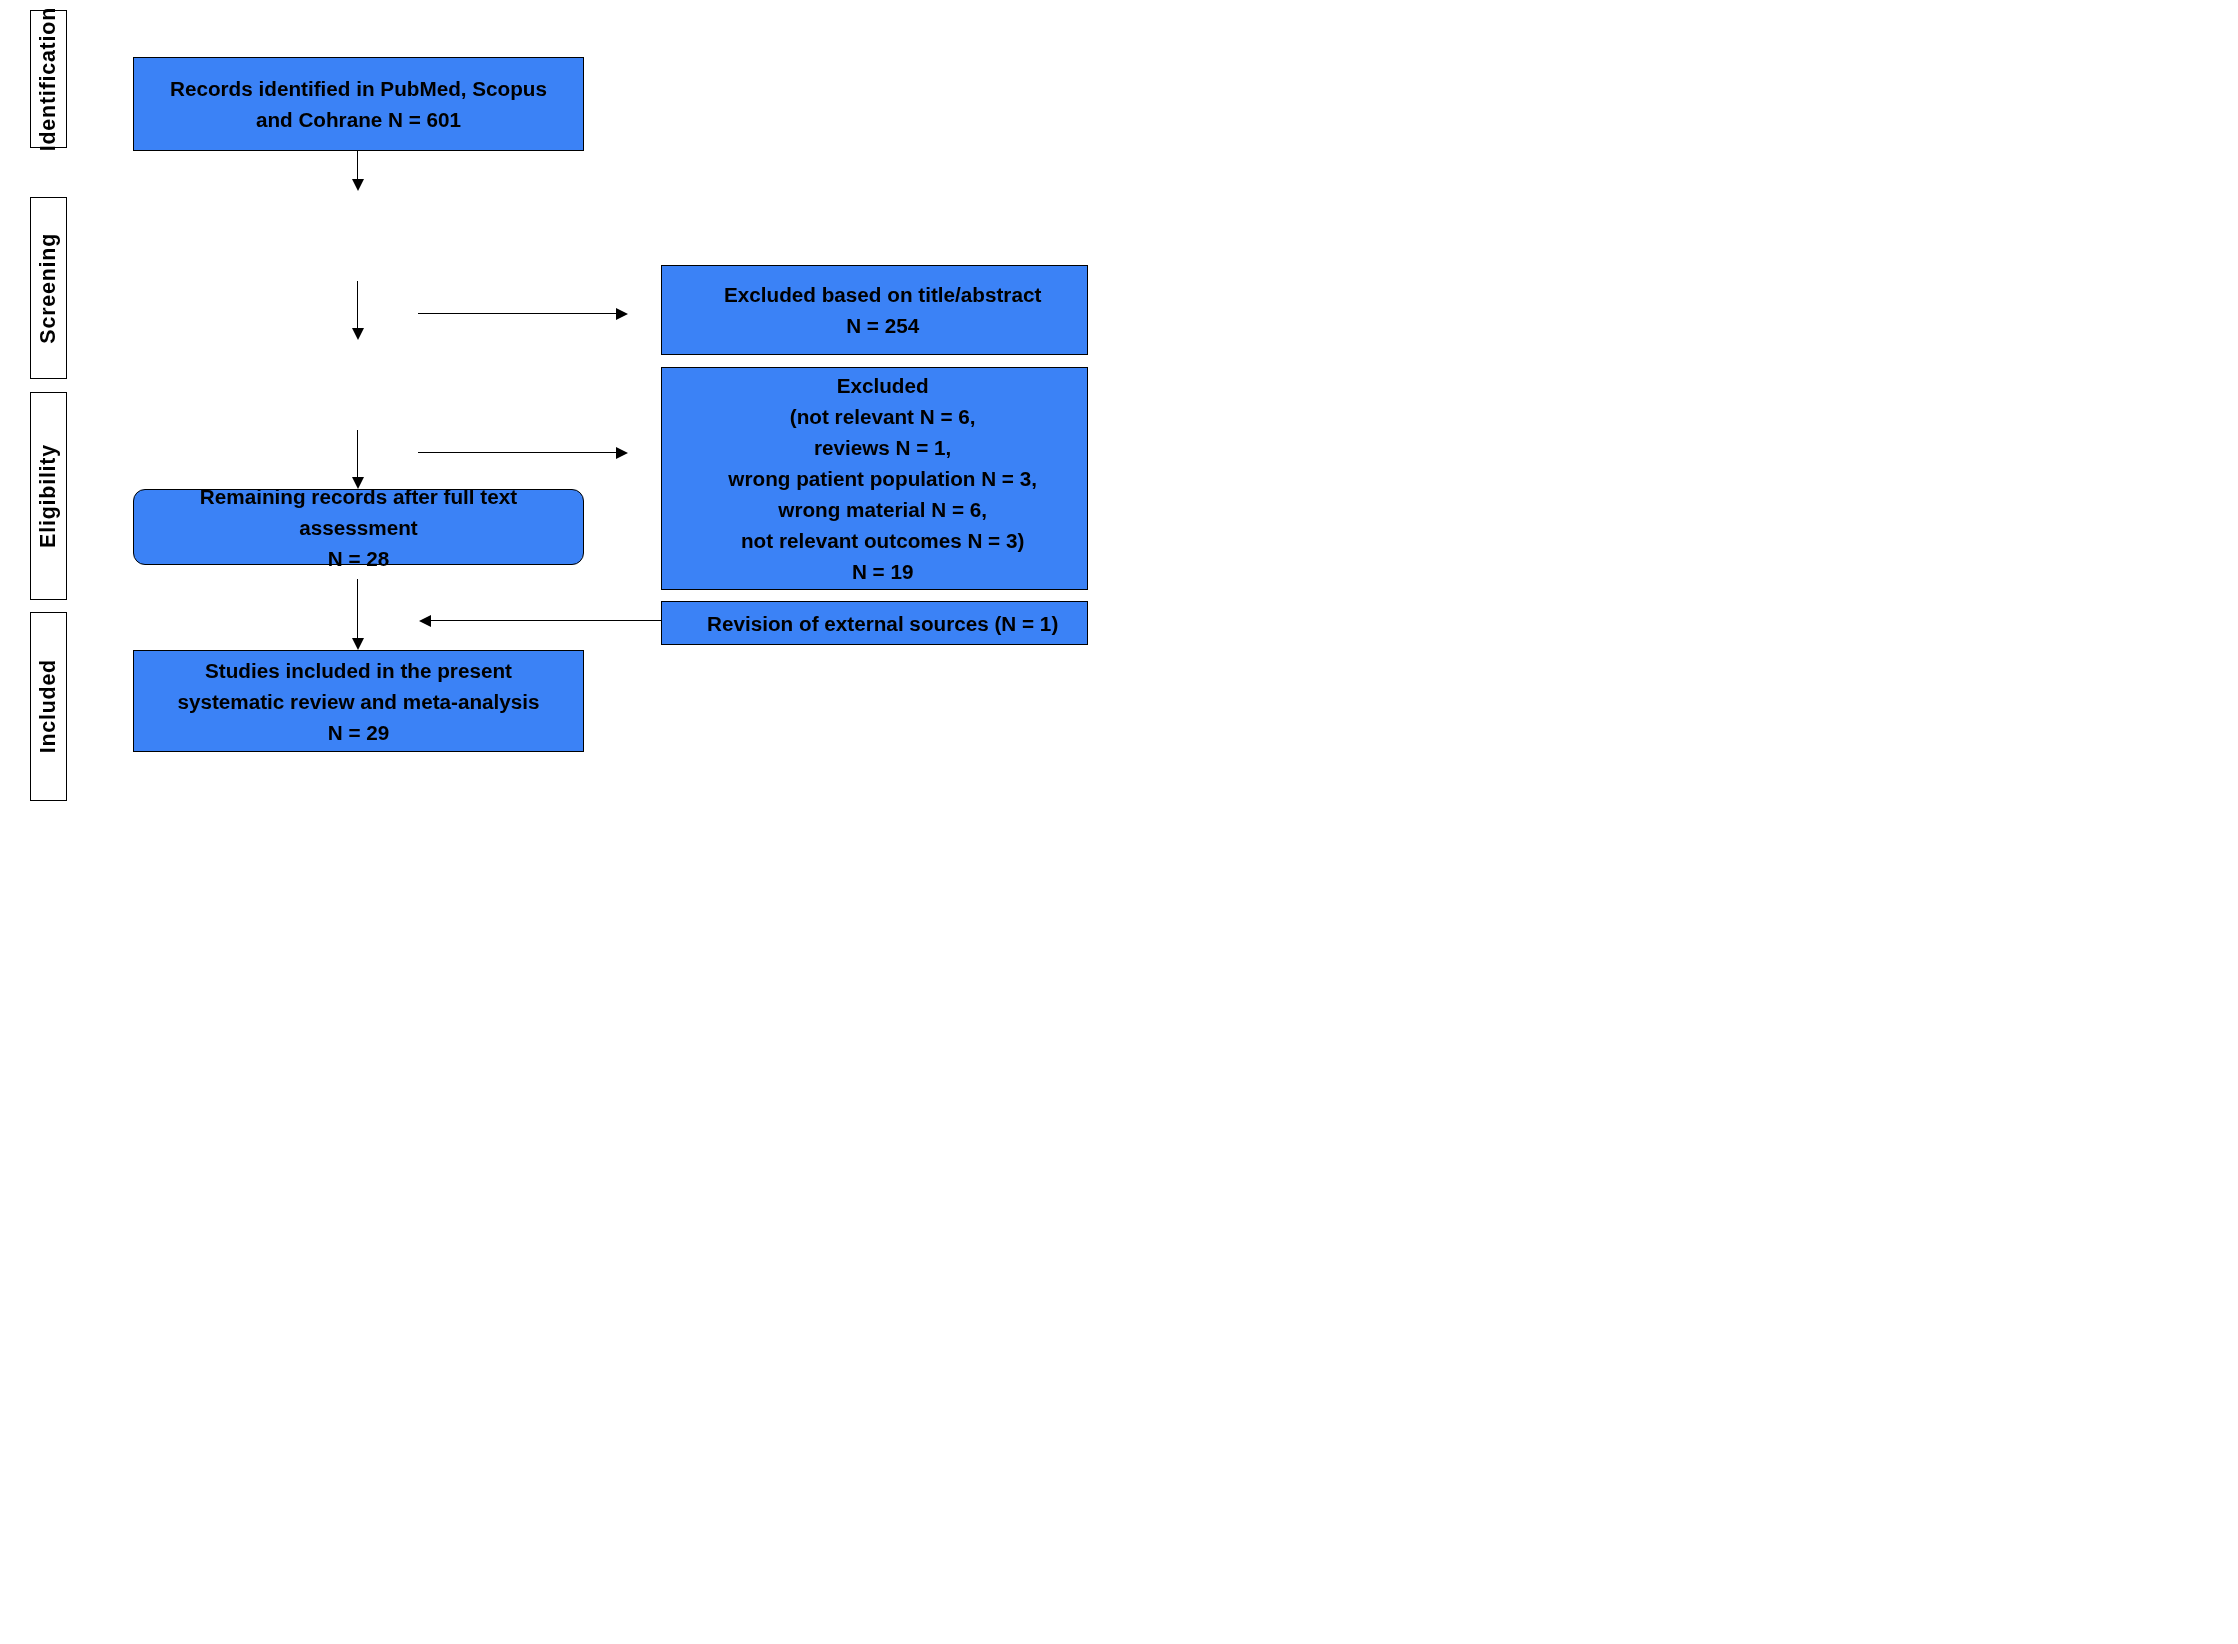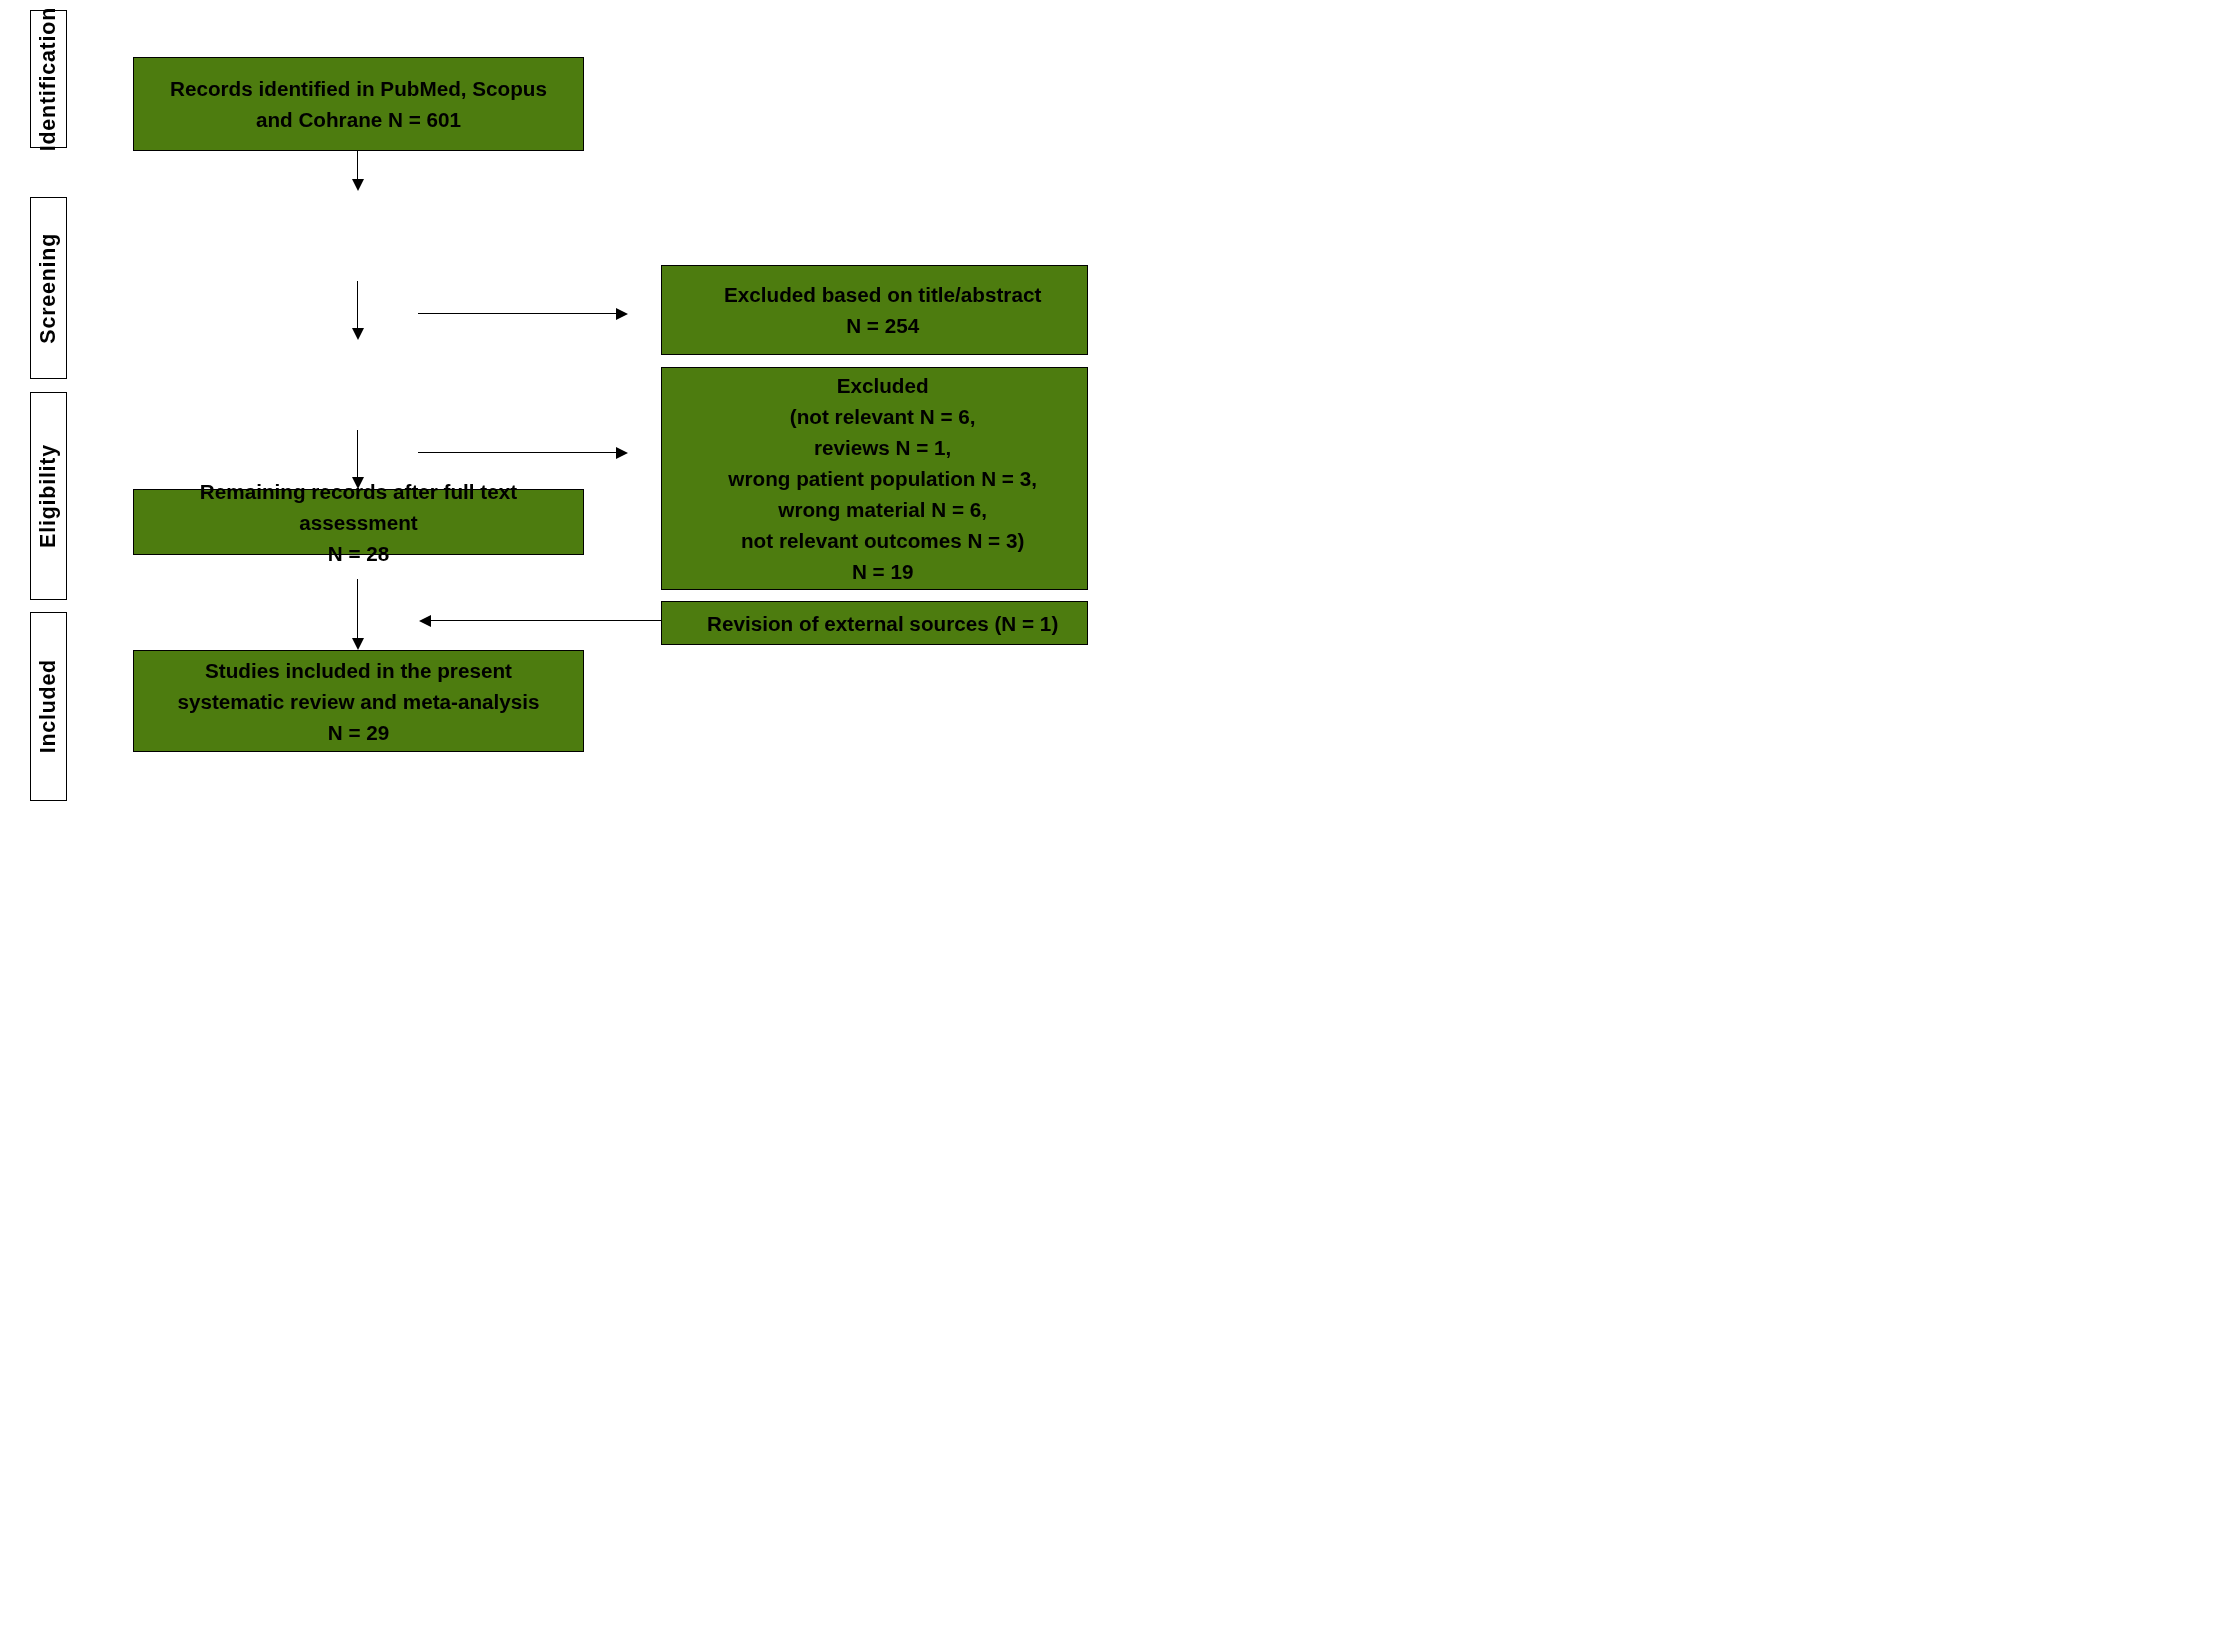--- a/index.html
+++ b/index.html
@@ -12,21 +12,21 @@
     width: 1119px;
     height: 822px;
     background: #ffffff;
     font-family: "Liberation Sans", sans-serif;
     color: #000000;
   }
   .box {
     position: absolute;
     box-sizing: border-box;
     border: 1.5px solid #000000;
-    background: #4d7c0f;
+    background: #3b82f6;
     display: flex;
     align-items: center;
     justify-content: center;
     text-align: center;
     font-weight: bold;
     font-size: 20.7px;
     line-height: 31px;
     white-space: pre-line;
     padding: 1.5px 7.7px;
   }
@@ -104,21 +104,21 @@
     <span class="vtext">Eligibility</span>
   </div>
   <div class="stage" style="top:612px; height:189px;">
     <span class="vtext">Included</span>
   </div>
 
   <div class="box main-col" style="top:57px; height:94px;">
     <span>Records identified in PubMed, Scopus
 and Cohrane N = 601</span>
   </div>
-  <div class="box main-col" style="top:489px; height:66px;">
+  <div class="box main-col" style="top:489px; height:76px;border-radius:12px;">
     <span>Remaining records after full text
 assessment
 N = 28</span>
   </div>
   <div class="box main-col" style="top:650px; height:102px;">
     <span>Studies included in the present
 systematic review and meta-analysis
 N = 29</span>
   </div>
 

